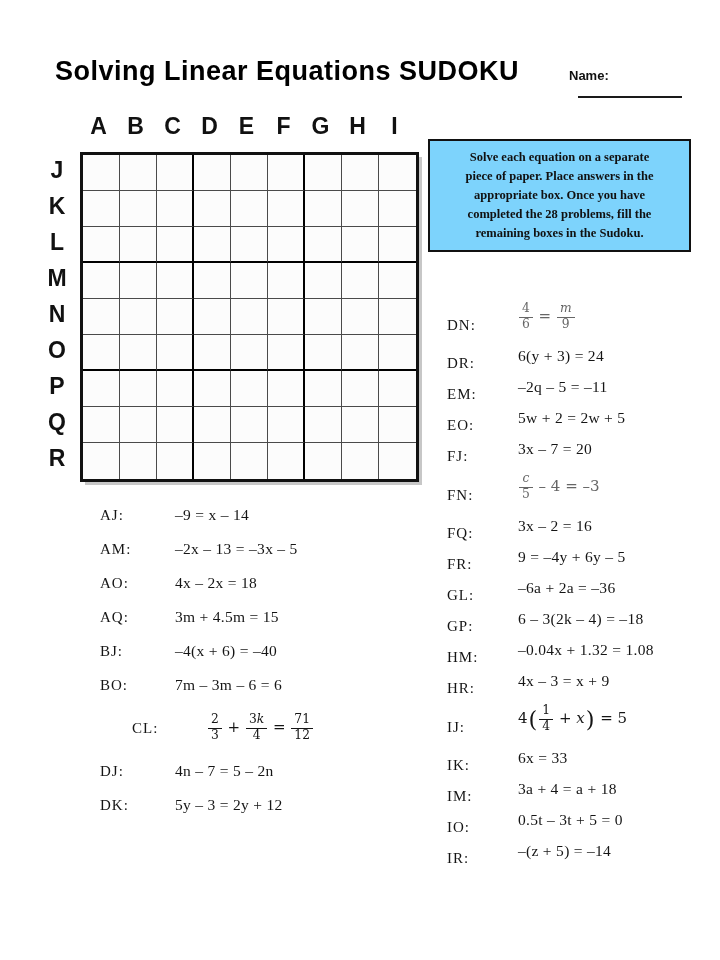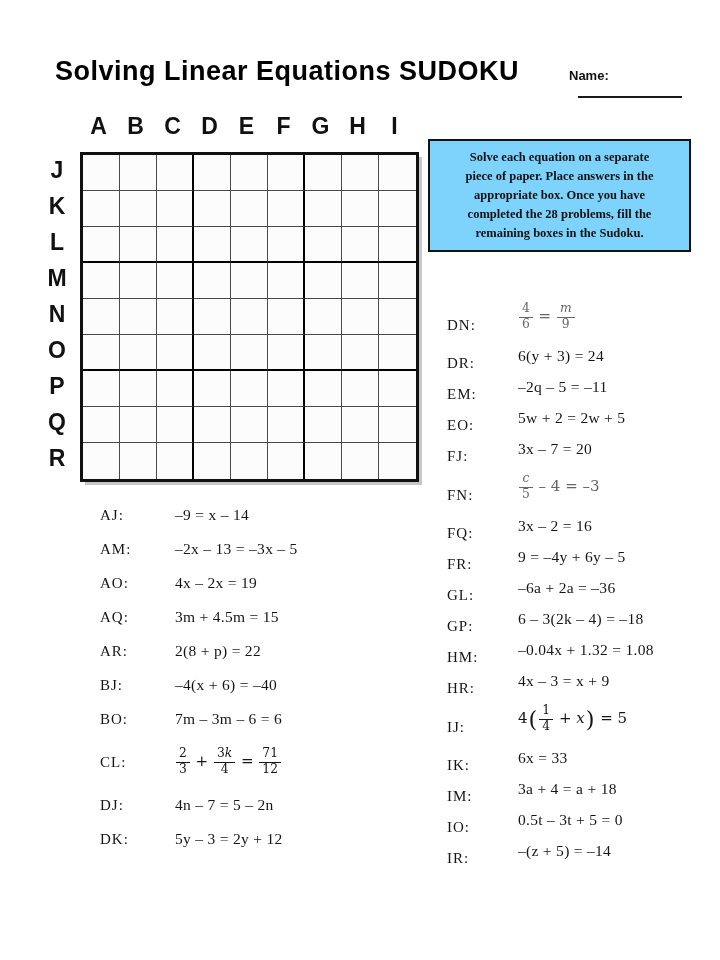--- a/index.html
+++ b/index.html
@@ -70,21 +70,21 @@
   }
   .instructions div { line-height:19px; }
 
   
   .eq-list { position:absolute; }
   .eq-list.left  { left:100px; top:498px; }
   .eq-list.right { left:447px; top:294px; }
   .eq-row { display:flex; align-items:center; }
   .left  .eq-row { height:34px; }
   .right .eq-row { height:31px; }
-  .left  .eq-row.tall { height:52px; }
+  .left  .eq-row.tall { height:52px;margin-left:32px; }
   .right .eq-row.tall { height:46px; }
   .eq-label {
     flex:none; letter-spacing:1px; font-size:15px; color:#151515;
   }
   .left  .eq-label { width:75px; }
   .right .eq-label { width:71px;margin-top:16px; }
   .eq-expr { font-size:15.5px; white-space:nowrap; letter-spacing:0.3px; }
   .eq-expr.math { font-family:"DejaVu Serif", serif; font-size:15px; letter-spacing:0; }
   .eq-expr.muted { color:#666; }
   .eq-expr i { font-style:italic; }
@@ -225,29 +225,25 @@
     <div class="eq-row">
       <span class="eq-label">AJ:</span>
       <span class="eq-expr"><span>–9 = x – 14</span></span>
     </div>
     <div class="eq-row">
       <span class="eq-label">AM:</span>
       <span class="eq-expr"><span>–2x – 13 = –3x – 5</span></span>
     </div>
     <div class="eq-row">
       <span class="eq-label">AO:</span>
-      <span class="eq-expr"><span>4x – 2x = 19</span></span>
+      <span class="eq-expr"><span>4x – 2x = 18</span></span>
     </div>
     <div class="eq-row">
       <span class="eq-label">AQ:</span>
       <span class="eq-expr"><span>3m + 4.5m = 15</span></span>
-    </div>
-    <div class="eq-row">
-      <span class="eq-label">AR:</span>
-      <span class="eq-expr"><span>2(8 + p) = 22</span></span>
     </div>
     <div class="eq-row">
       <span class="eq-label">BJ:</span>
       <span class="eq-expr"><span>–4(x + 6) = –40</span></span>
     </div>
     <div class="eq-row">
       <span class="eq-label">BO:</span>
       <span class="eq-expr"><span>7m – 3m – 6 = 6</span></span>
     </div>
     <div class="eq-row tall">

